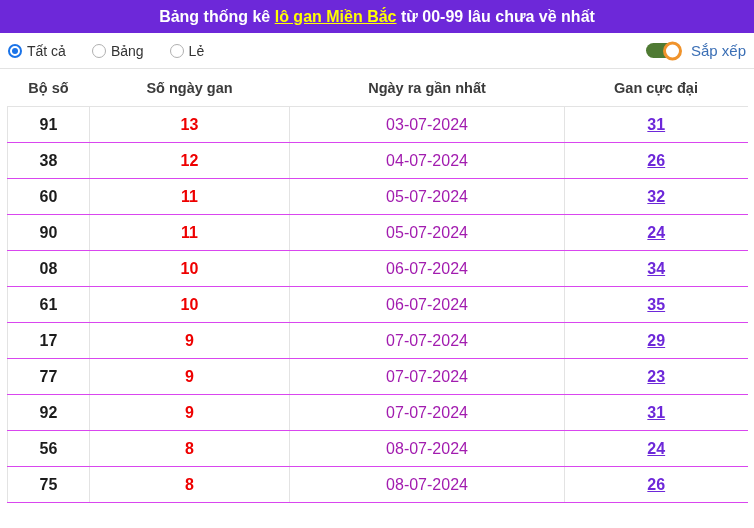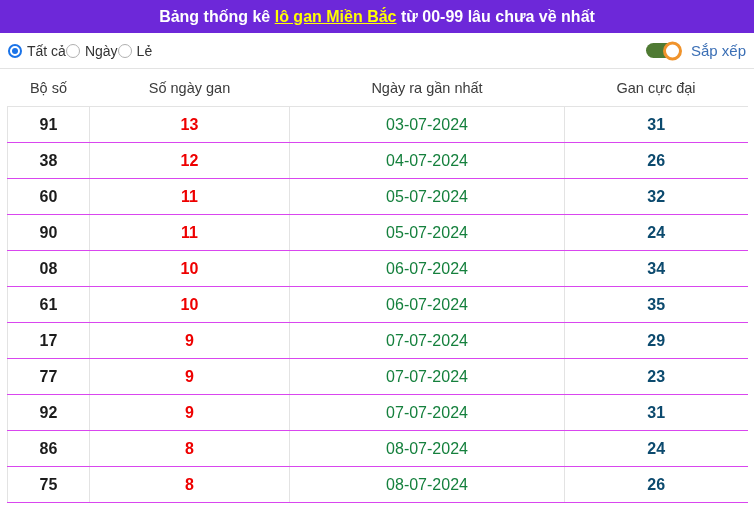--- a/index.html
+++ b/index.html
@@ -42,21 +42,21 @@
     display: flex;
     align-items: center;
     padding: 0 8px;
     box-sizing: border-box;
     border-bottom: 1px solid #e3e3e3;
     background: #ffffff;
   }
   .radio-group {
     display: flex;
     align-items: center;
-    gap: 0;
+    gap: 26px;
   }
   .radio-item {
     display: flex;
     align-items: center;
     gap: 5px;
     cursor: pointer;
   }
   .radio-mark {
     width: 14px;
     height: 14px;
@@ -133,40 +133,40 @@
   }
   table.stats th,
   table.stats td {
     text-align: center;
     vertical-align: middle;
     padding: 0;
   }
   table.stats thead th {
     height: 37px;
     font-size: 14.5px;
-    font-weight: normal;
+    font-weight: bold;
     color: #3b3b3b;
     border-bottom: 1px solid #e3e3e3;
     white-space: nowrap;
   }
   table.stats tbody td {
     height: 35px;
     border-bottom: 1px solid #d946ef;
     border-right: 1px solid #e3e3e3;
     font-size: 16px;
     white-space: nowrap;
   }
   table.stats tbody td:last-child { border-right: none; }
   table.stats tbody tr td:first-child {
     border-left: 1px solid #e3e3e3;
   }
   .c-num  { font-weight: bold; color: #1c1c1c; }
   .c-gan  { font-weight: bold; color: #ee0000; }
-  .c-date { color: #15803d; font-weight: normal; }
-  .c-max  { font-weight: bold; color: #0c4a6e; }
+  .c-date { color: #a21caf; font-weight: normal; }
+  .c-max  { font-weight: bold; color: #6d28d9; text-decoration: underline; }
 
   .col-0 { width: 82px; }
   .col-1 { width: 200px; }
   .col-2 { width: 275px; }
   .col-3 { width: 183px; }
 </style>
 </head>
 <body>
 
 <div class="banner">
@@ -176,21 +176,21 @@
 <div class="controls">
 
   <div class="radio-group">
     <label class="radio-item checked">
       <span class="radio-mark"></span>
       <span class="radio-label">Tất cả</span>
     </label>
 
     <label class="radio-item">
       <span class="radio-mark"></span>
-      <span class="radio-label">Ngày</span>
+      <span class="radio-label">Bảng</span>
     </label>
 
     <label class="radio-item">
       <span class="radio-mark"></span>
       <span class="radio-label">Lẻ</span>
     </label>
   </div>
 
   <div class="controls-spacer"></div>
 
@@ -267,21 +267,21 @@
           <td class="c-date">07-07-2024</td>
           <td class="c-max">23</td>
         </tr>
         <tr>
           <td class="c-num">92</td>
           <td class="c-gan">9</td>
           <td class="c-date">07-07-2024</td>
           <td class="c-max">31</td>
         </tr>
         <tr>
-          <td class="c-num">86</td>
+          <td class="c-num">56</td>
           <td class="c-gan">8</td>
           <td class="c-date">08-07-2024</td>
           <td class="c-max">24</td>
         </tr>
         <tr>
           <td class="c-num">75</td>
           <td class="c-gan">8</td>
           <td class="c-date">08-07-2024</td>
           <td class="c-max">26</td>
         </tr>

